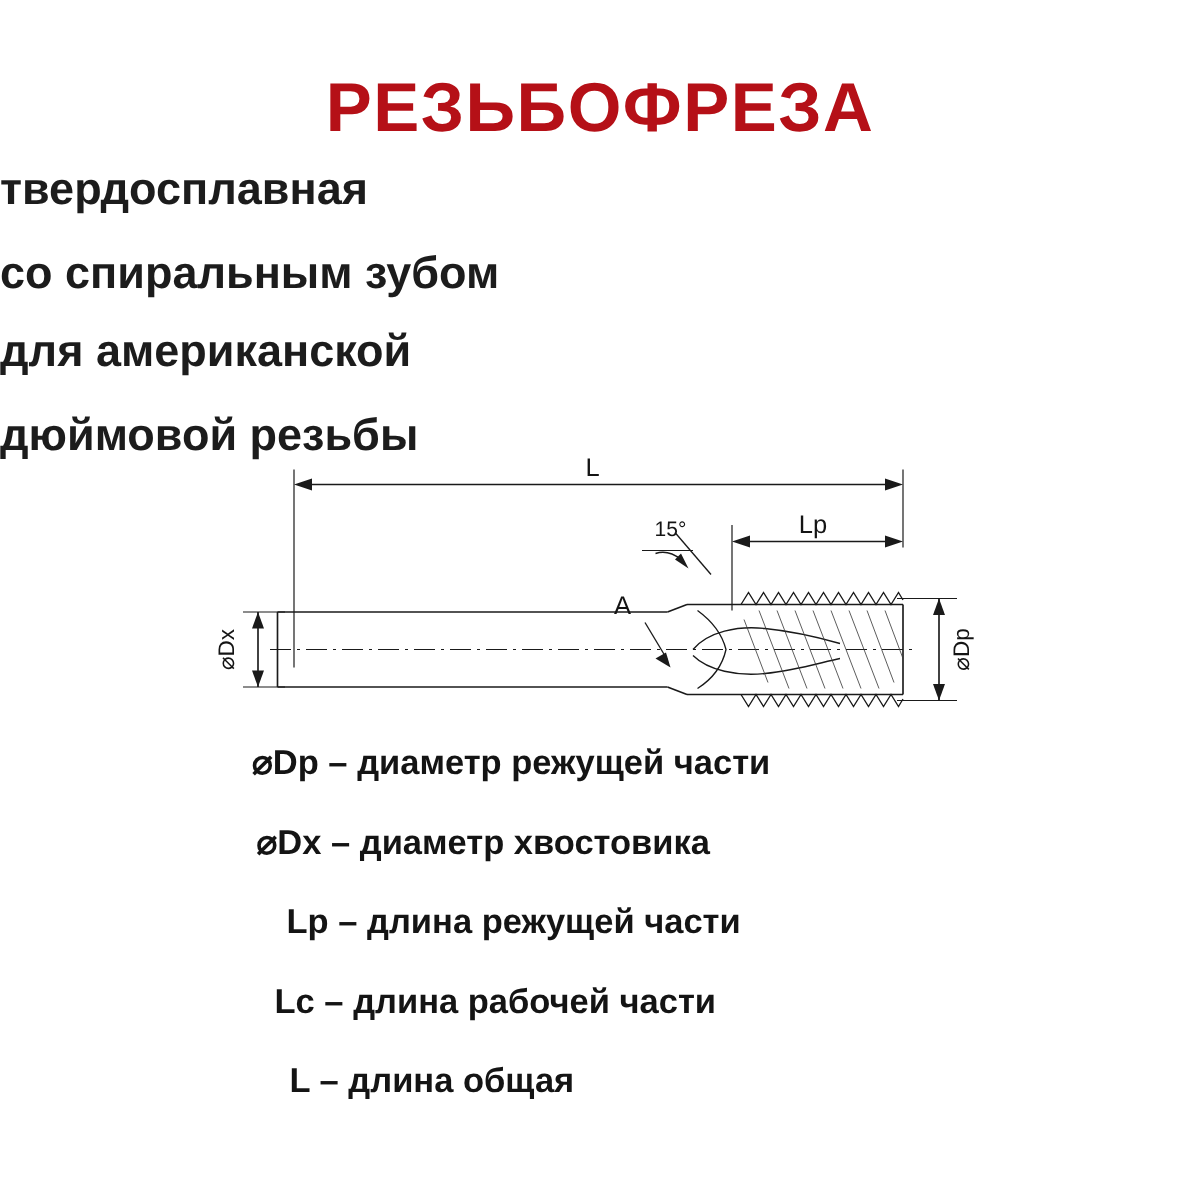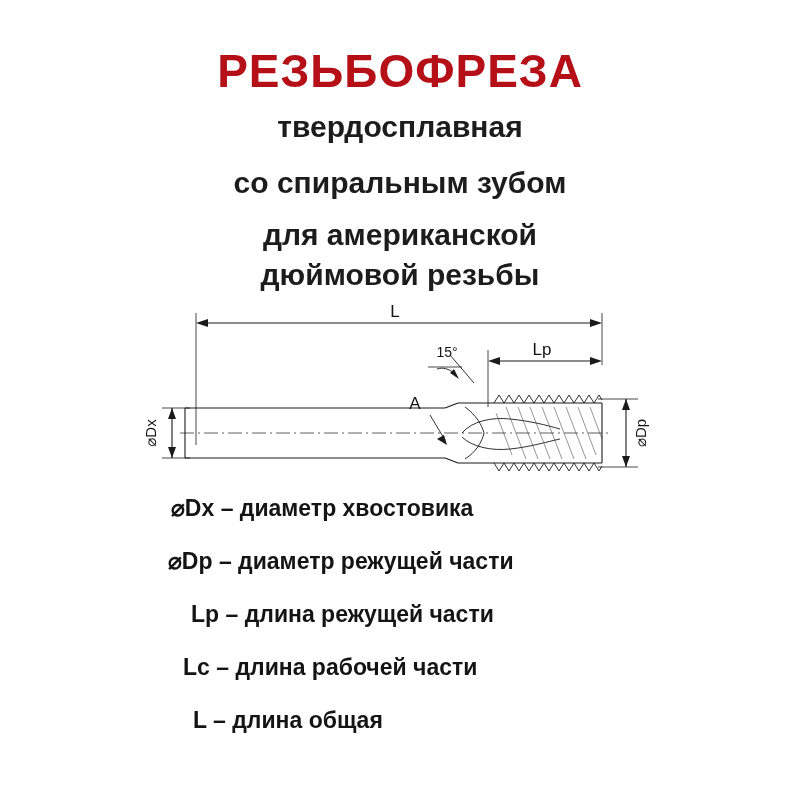--- a/index.html
+++ b/index.html
@@ -30,30 +30,29 @@
     text-align: center;
     font-size: 46px;
     font-weight: bold;
     letter-spacing: 1px;
     color: #b51017;
   }
   .subtitle {
     position: absolute;
     left: 0;
     width: 800px;
-    text-align: center;
     font-size: 30px;
     font-weight: bold;
     color: #1c1c1c;
     line-height: 1.0;
   }
   .sub1 { top: 112px; }
   .sub2 { top: 168px; }
   .sub3 { top: 220px; }
-  .sub4 { top: 260px; }
+  .sub4 { top: 276px; }
 
   
   .drawing {
     position: absolute;
     top: 295px;
     left: 110px;
     width: 580px;
     height: 200px;
   }
 
@@ -165,30 +164,30 @@
       <text x="285" y="22" font-family="Liberation Sans, sans-serif" font-size="17" fill="#141414" text-anchor="middle">L</text>
       <text x="432" y="60" font-family="Liberation Sans, sans-serif" font-size="17" fill="#141414" text-anchor="middle">Lp</text>
       <text x="337" y="62" font-family="Liberation Sans, sans-serif" font-size="14" fill="#141414" text-anchor="middle">15°</text>
       <text x="305" y="114" font-family="Liberation Sans, sans-serif" font-size="17" fill="#141414" text-anchor="middle">A</text>
       <text x="0" y="0" font-family="Liberation Sans, sans-serif" font-size="15" fill="#141414" text-anchor="middle" transform="translate(46,138) rotate(-90)">⌀Dx</text>
       <text x="0" y="0" font-family="Liberation Sans, sans-serif" font-size="15" fill="#141414" text-anchor="middle" transform="translate(536,138) rotate(-90)">⌀Dp</text>
     </svg>
   </div>
 
   <div class="legend">
+    <div class="legend-row r1">
+      <span class="sym">⌀Dp</span>
+      <span>–</span>
+      <span>диаметр режущей части</span>
+    </div>
     <div class="legend-row r2">
       <span class="sym">⌀Dx</span>
       <span>–</span>
       <span>диаметр хвостовика</span>
     </div>
-    <div class="legend-row r1">
-      <span class="sym">⌀Dp</span>
-      <span>–</span>
-      <span>диаметр режущей части</span>
-    </div>
     <div class="legend-row r3">
       <span class="sym">Lp</span>
       <span>–</span>
       <span>длина режущей части</span>
     </div>
     <div class="legend-row r4">
       <span class="sym">Lc</span>
       <span>–</span>
       <span>длина рабочей части</span>
     </div>

